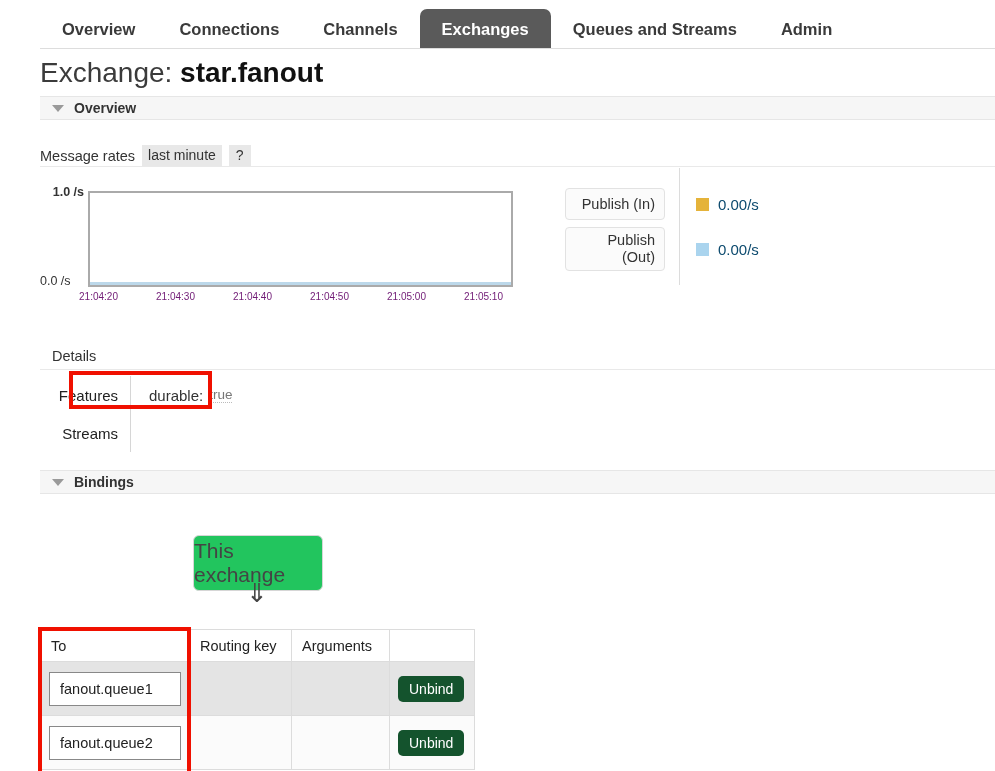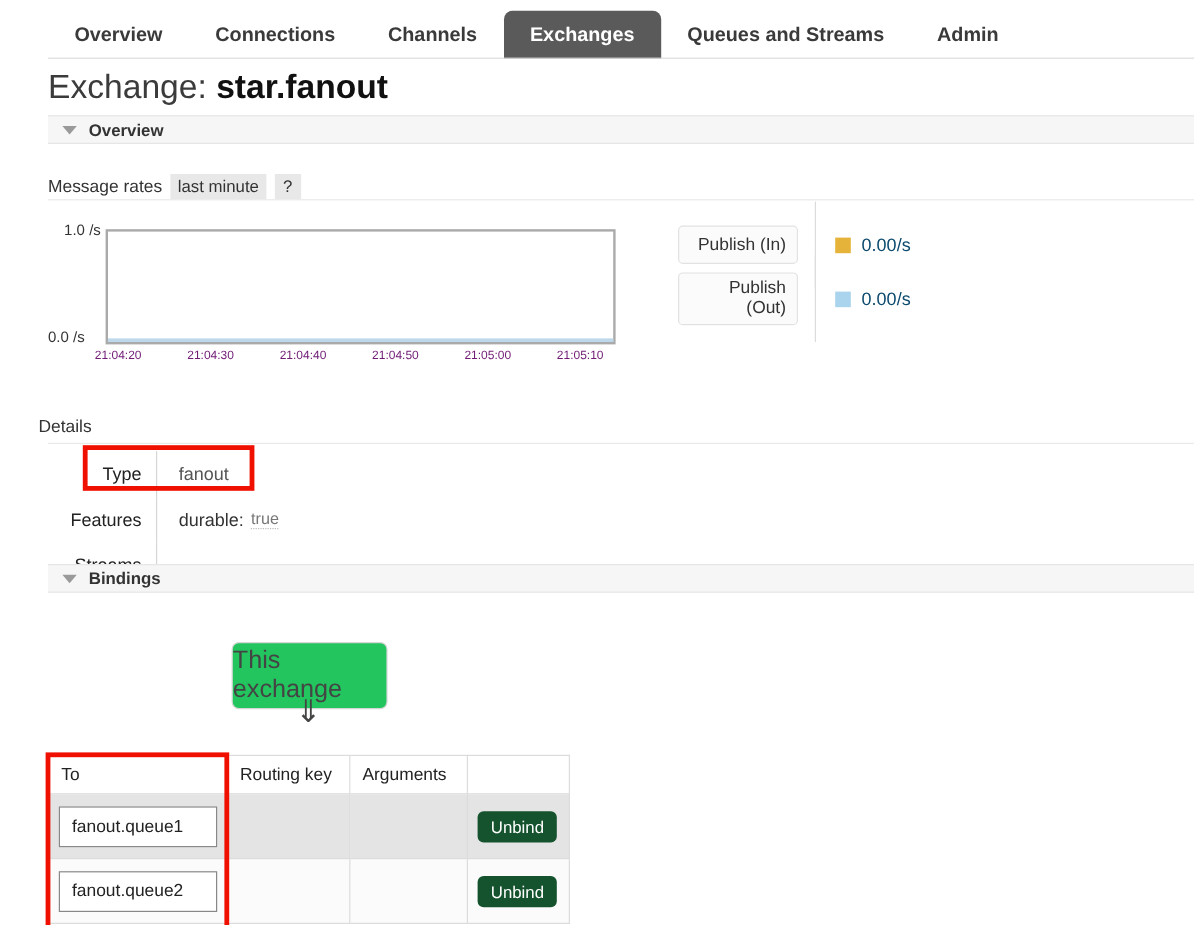--- a/index.html
+++ b/index.html
@@ -131,20 +131,21 @@
     height: 3px;
     background: #bcd8ea;
   }
   .y-top {
     position: absolute;
     left: 0; top: 2px;
     width: 44px;
     text-align: right;
     font-size: 12.5px;
     color: #333;
+    font-weight: bold;
   }
   .y-bot {
     position: absolute;
     left: 0; top: 91px;
     width: 44px;
     text-align: left;
     font-size: 12.5px;
     color: #333;
   }
   .x-ticks {
@@ -201,21 +202,21 @@
   }
   .swatch {
     width: 13px; height: 13px;
     margin-right: 9px;
     display: inline-block;
   }
 
   
   .details-label {
     position: absolute;
-    left: 32px; top: 348px;
+    left: 52px; top: 348px;
     font-size: 14.5px;
     color: #333;
   }
   .details-rule {
     position: absolute;
     left: 40px; top: 369px;
     width: 955px; height: 1px;
     background: #e9e9e9;
   }
   .kv-table {
@@ -397,24 +398,20 @@
           <span class="swatch" style="background: rgb(170, 212, 238);"></span>
           <span>0.00/s</span>
         </div>
       </div>
     </div>
 
   <div class="details-label">Details</div>
   <div class="details-rule"></div>
 
   <div class="kv-table">
-    <div class="kv-row">
-      <div class="kv-key">Type</div>
-      <div class="kv-val">fanout</div>
-    </div>
     <div class="kv-row">
       <div class="kv-key">Features</div>
       <div class="kv-val">
         <span class="feat-key">durable:</span>
         <span class="feat-val">true</span>
       </div>
     </div>
     <div class="kv-row">
       <div class="kv-key">Streams</div>
       <div class="kv-val"></div>

